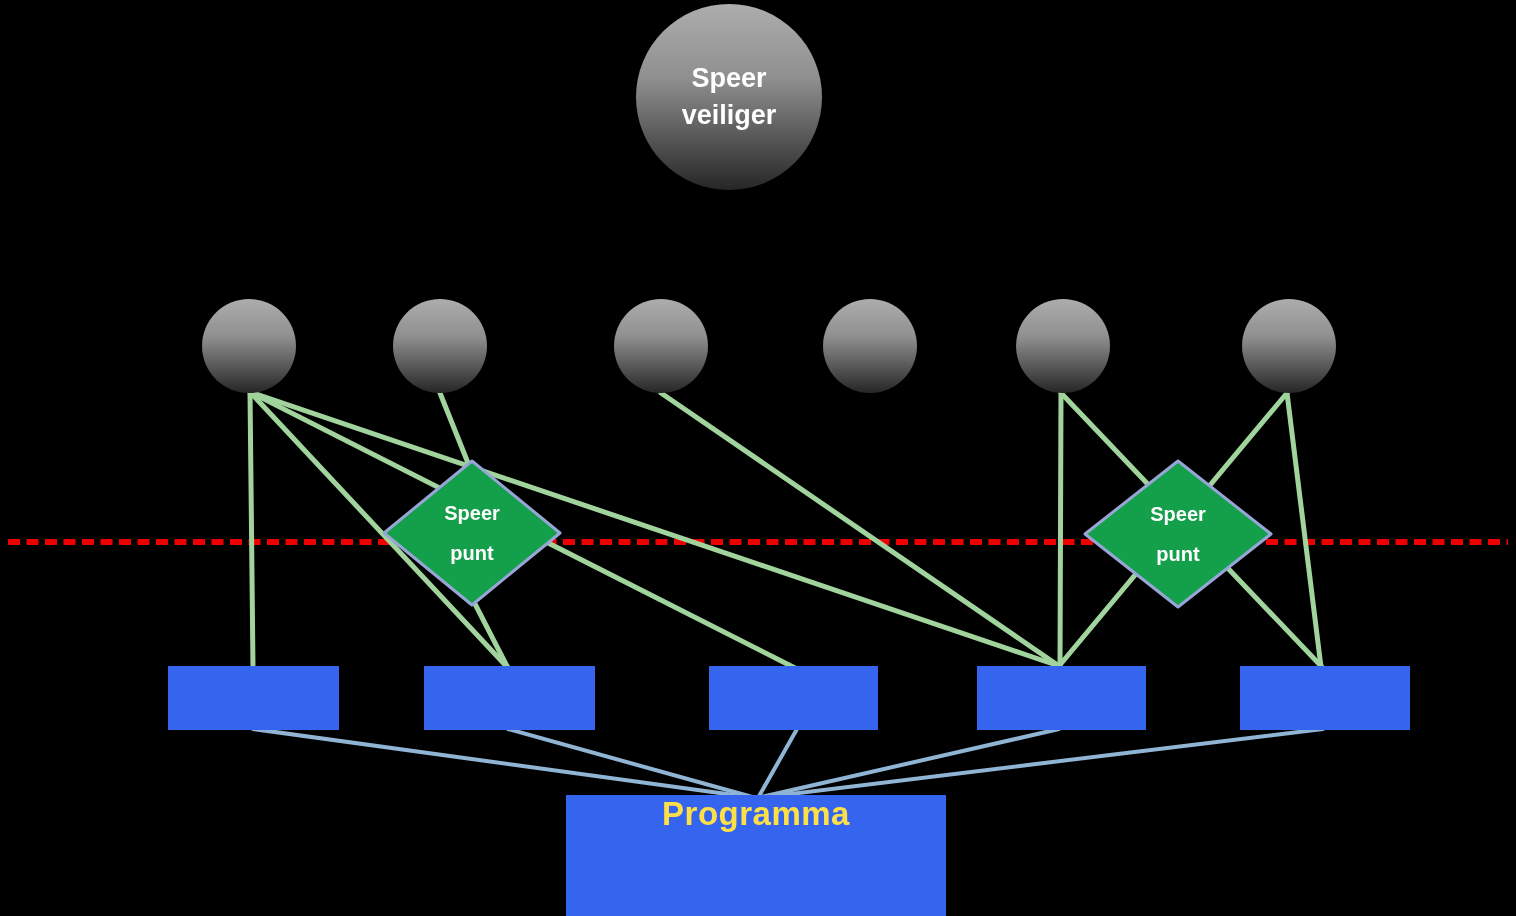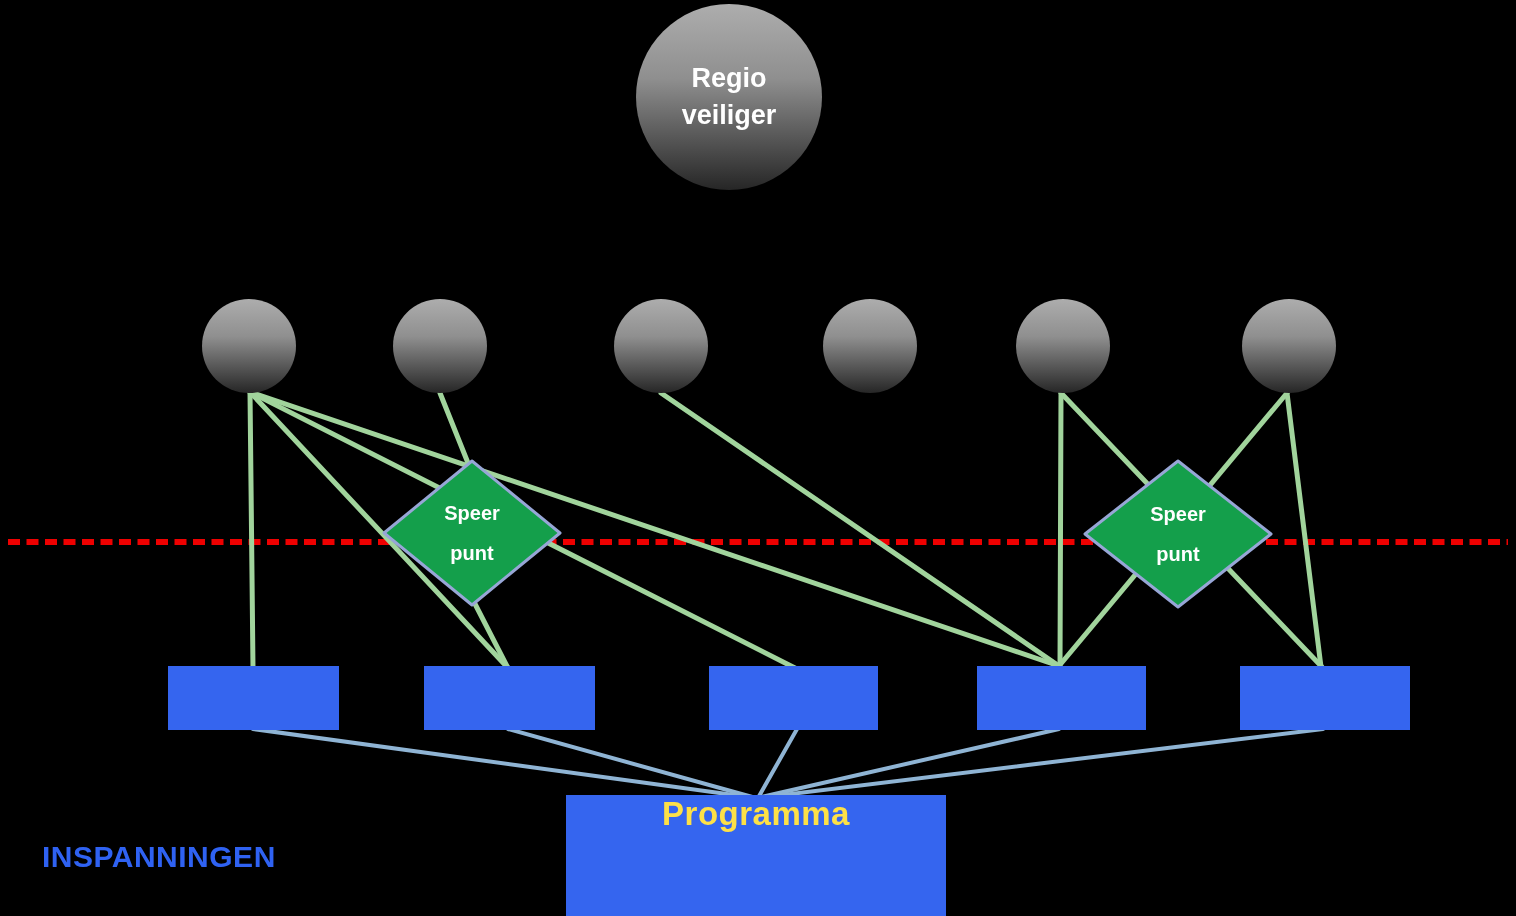--- a/index.html
+++ b/index.html
@@ -54,31 +54,30 @@
       <line x1="253" y1="729" x2="756" y2="798" stroke="#8FB4D4" stroke-width="4" stroke-linecap="round"></line>
       <line x1="508" y1="729" x2="756" y2="798" stroke="#8FB4D4" stroke-width="4" stroke-linecap="round"></line>
       <line x1="797" y1="729" x2="758" y2="798" stroke="#8FB4D4" stroke-width="4" stroke-linecap="round"></line>
       <line x1="1059" y1="729" x2="757" y2="798" stroke="#8FB4D4" stroke-width="4" stroke-linecap="round"></line>
       <line x1="1323" y1="729" x2="757" y2="798" stroke="#8FB4D4" stroke-width="4" stroke-linecap="round"></line>
       <polygon points="472,461 560,533 472,605 384,533" fill="#149F4B" stroke="#97A6D6" stroke-width="3" stroke-linejoin="round"></polygon>
       <polygon points="1178,461 1271,534 1178,607 1085,534" fill="#149F4B" stroke="#97A6D6" stroke-width="3" stroke-linejoin="round"></polygon>
     </svg>
 
   <div class="circle big-circle" id="big-circle" style="left: 636px; top: 4px; width: 186px; height: 186px;">
-    <div class="lbl">Regio veiliger</div>
+    <div class="lbl">Speer veiliger</div>
   </div>
 
   <div class="diamond-label" id="diamond-label-0" style="left: 430px; top: 495px;">Speer punt</div>
   <div class="diamond-label" id="diamond-label-1" style="left: 1136px; top: 496px;">Speer punt</div>
 
   <div class="program-box" id="program-box" style="left: 566px; top: 795px; width: 380px; height: 121px; background: rgb(53, 101, 239);">
     <span>Programma</span>
   </div>
 
-  <div class="section-label" id="section-label" style="left: 42px; top: 840px; color: rgb(47, 98, 242);">INSPANNINGEN</div>
 
 <div class="circle" style="left: 202px; top: 299px; width: 94px; height: 94px;"></div>
     <div class="circle" style="left: 393px; top: 299px; width: 94px; height: 94px;"></div>
     <div class="circle" style="left: 614px; top: 299px; width: 94px; height: 94px;"></div>
     <div class="circle" style="left: 823px; top: 299px; width: 94px; height: 94px;"></div>
     <div class="circle" style="left: 1016px; top: 299px; width: 94px; height: 94px;"></div>
     <div class="circle" style="left: 1242px; top: 299px; width: 94px; height: 94px;"></div>
     <div class="effort" style="left: 168px; top: 666px; width: 171px; height: 64px; background: rgb(53, 101, 239);"></div>
     <div class="effort" style="left: 424px; top: 666px; width: 171px; height: 64px; background: rgb(53, 101, 239);"></div>
     <div class="effort" style="left: 709px; top: 666px; width: 169px; height: 64px; background: rgb(53, 101, 239);"></div>

